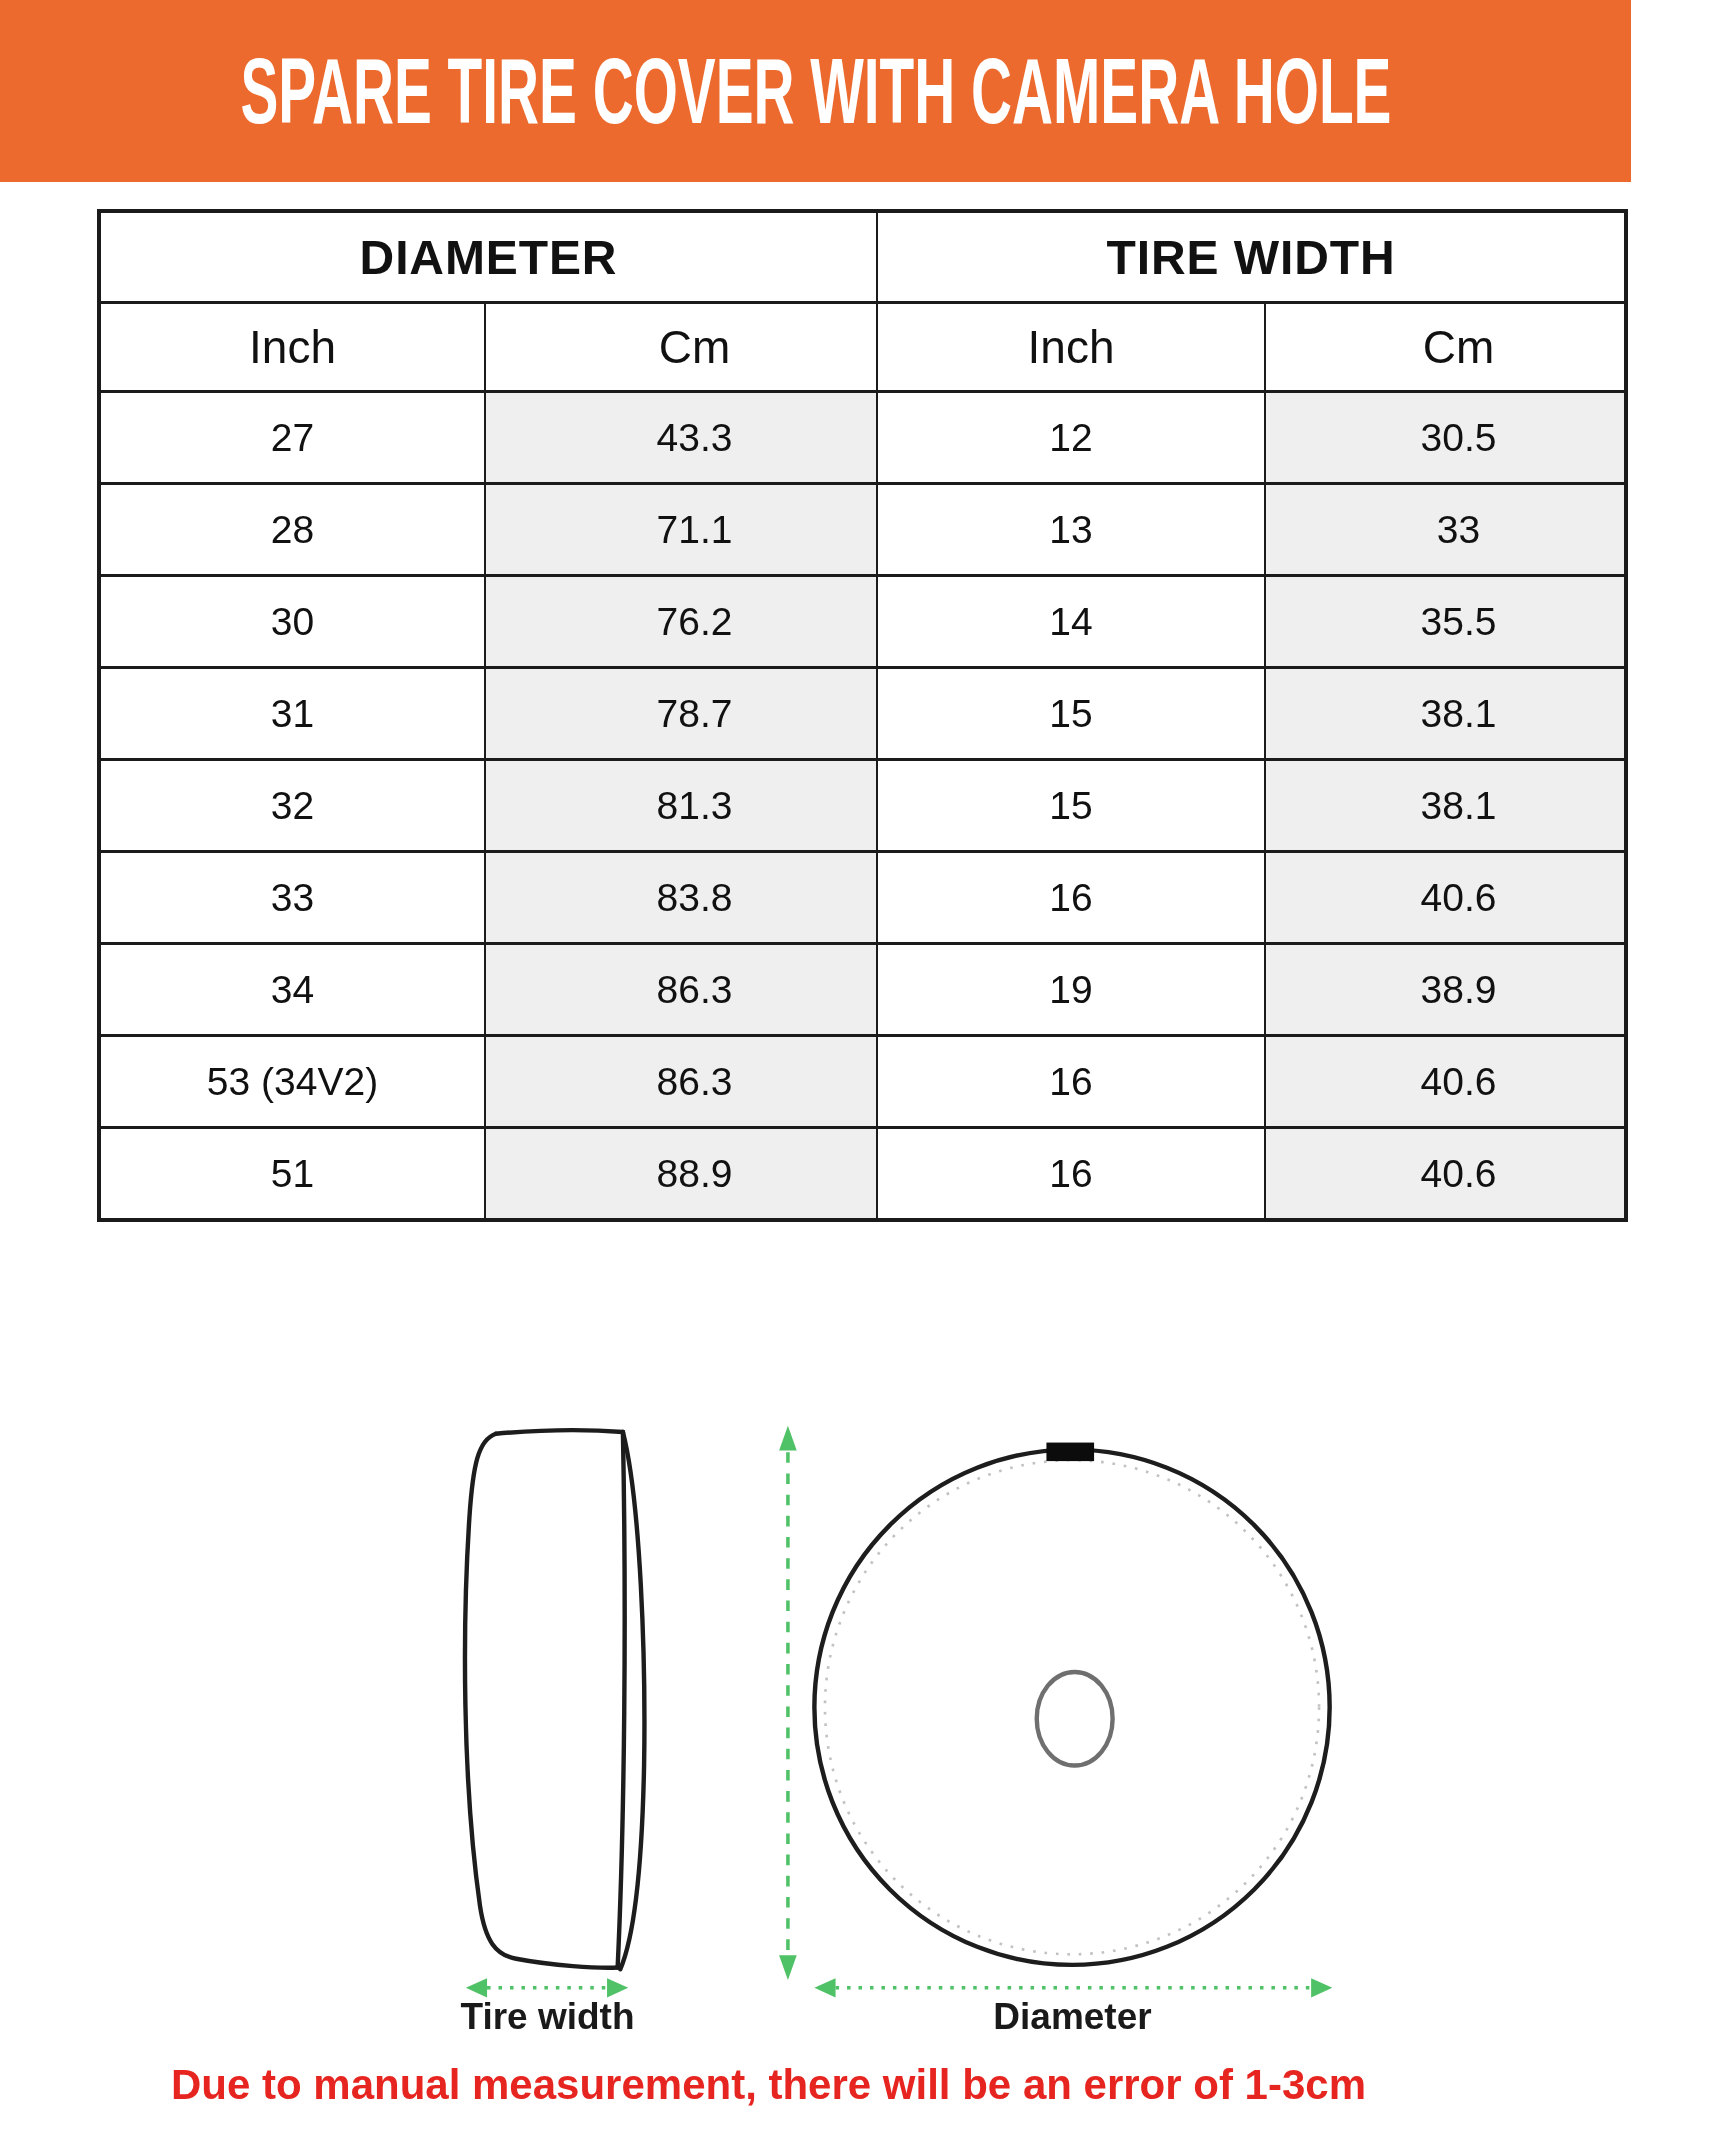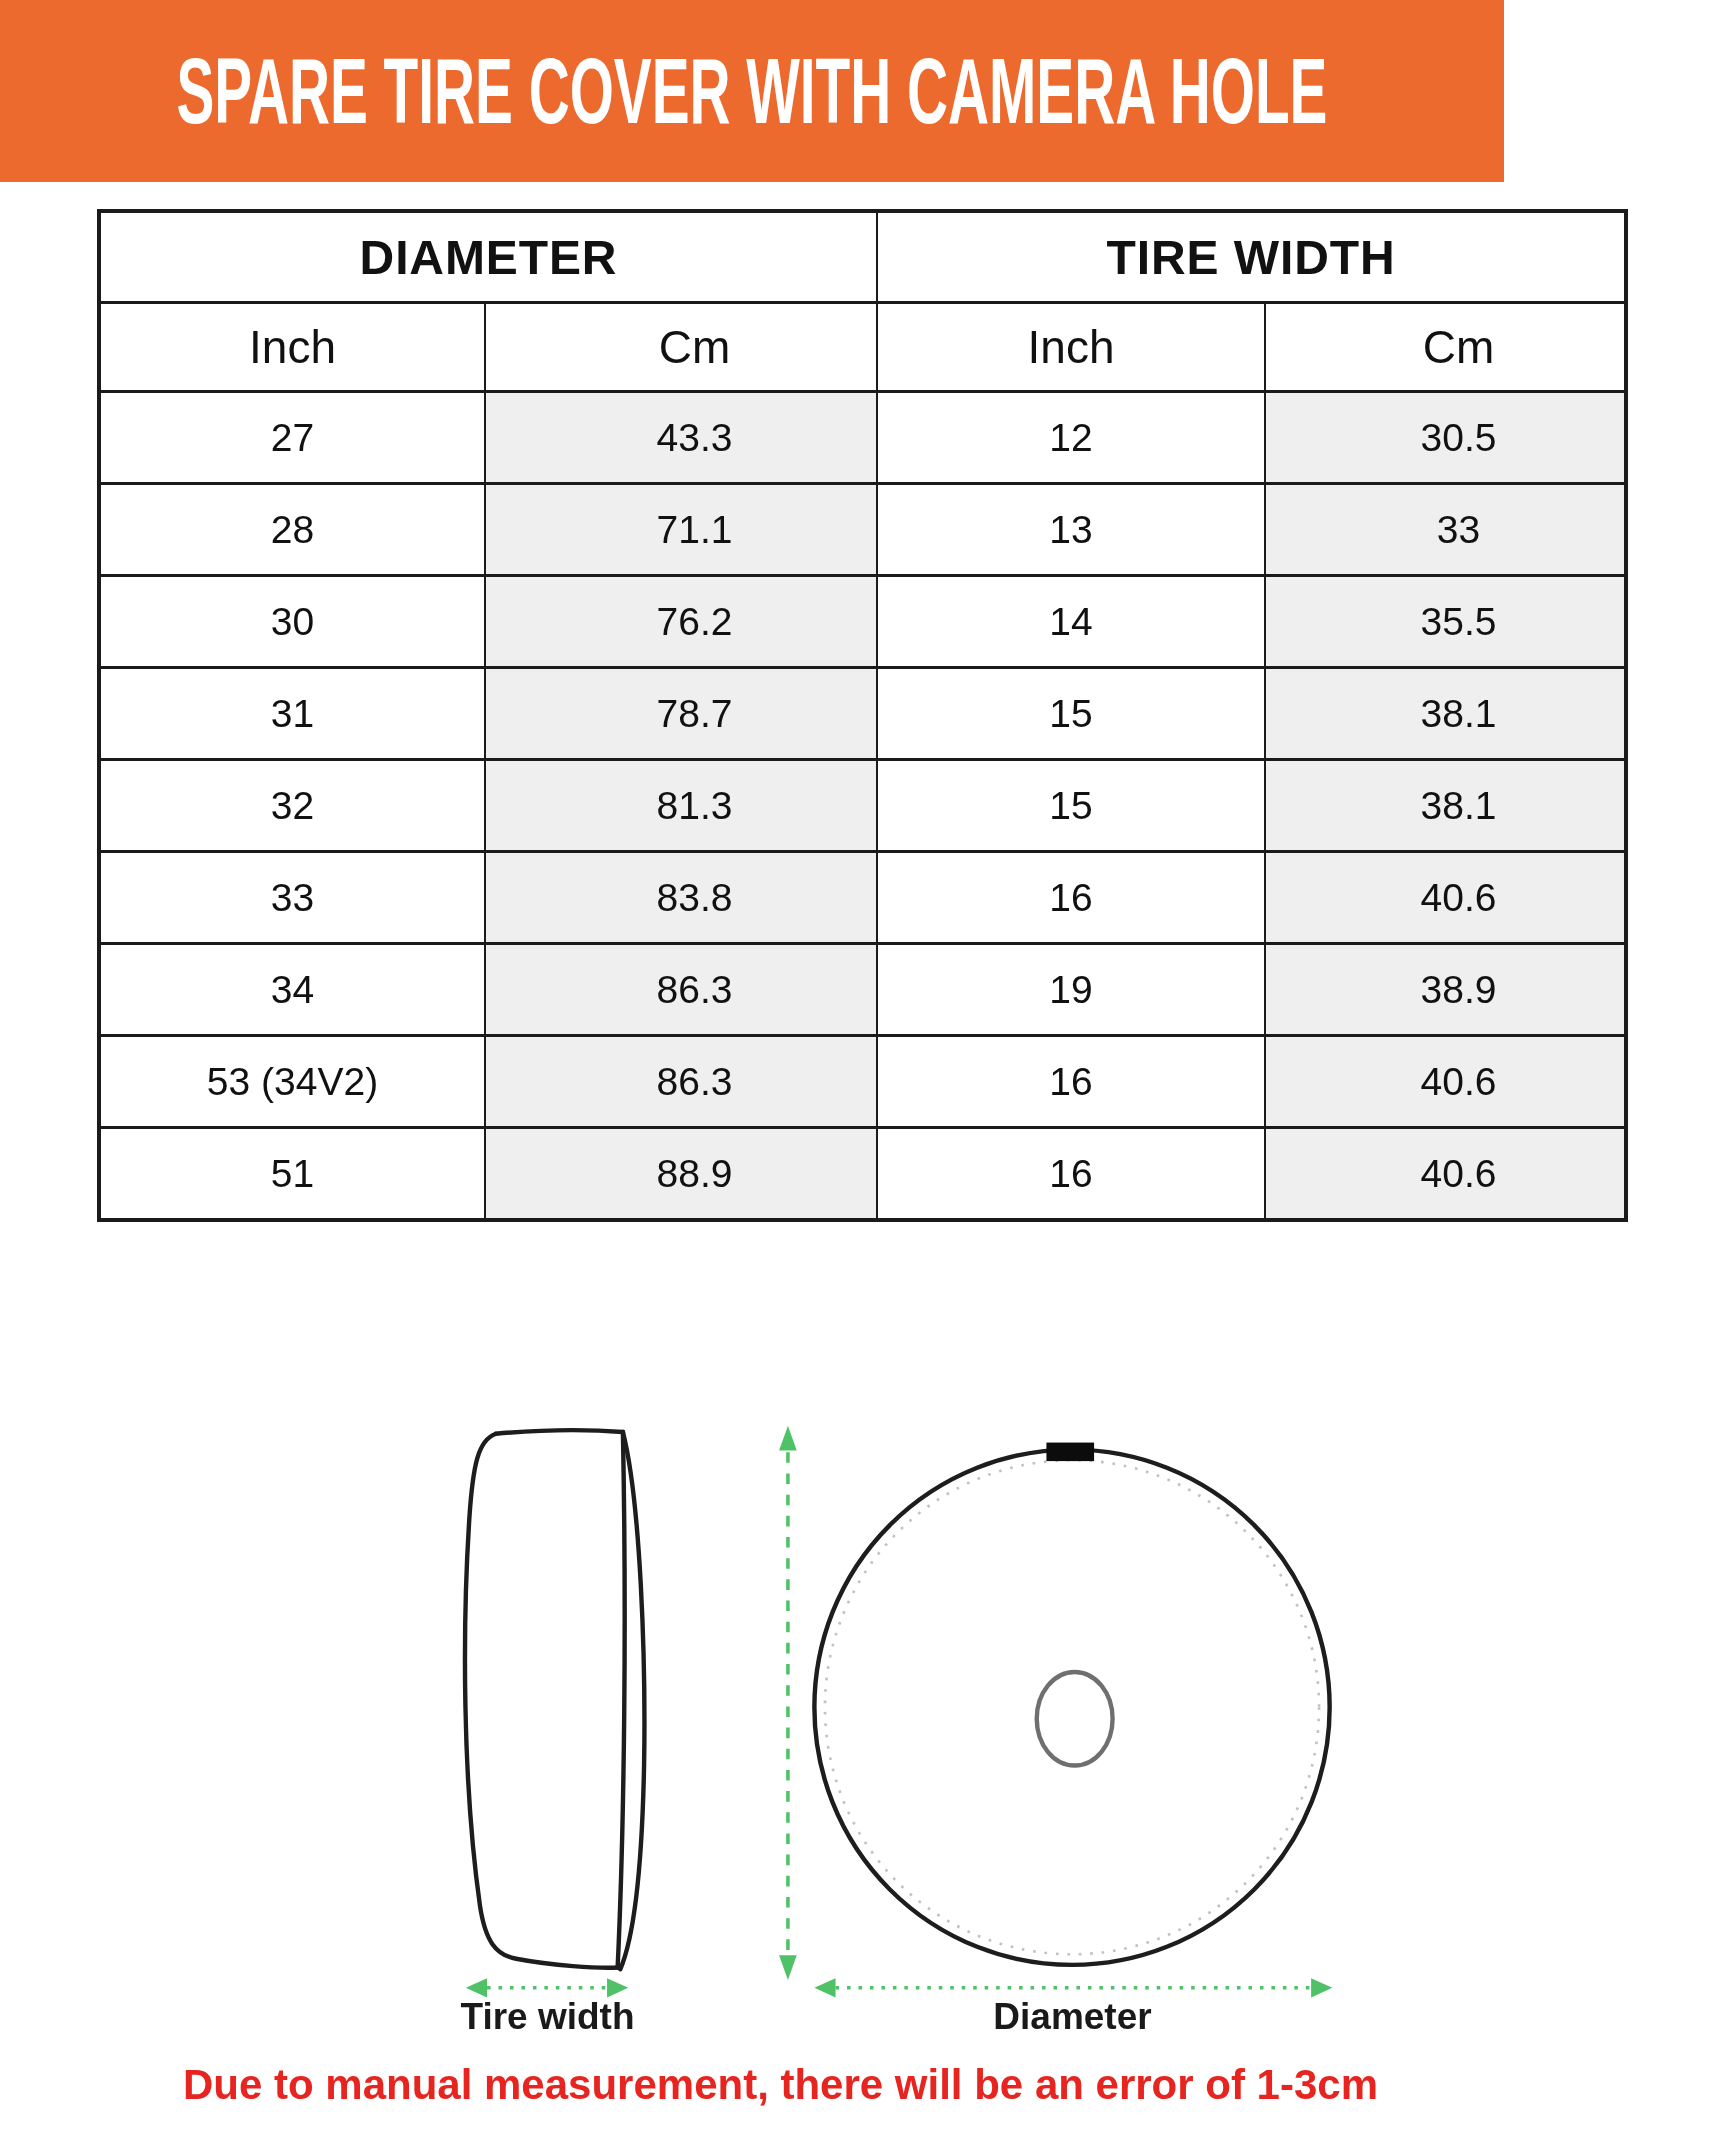--- a/index.html
+++ b/index.html
@@ -7,21 +7,21 @@
     position:relative;
     width:1717px;
     height:2149px;
     background:#ffffff;
     font-family:"Liberation Sans", sans-serif;
     overflow:hidden;
   }
 
   
   .banner{
-    position:absolute;left:0;top:0;width:1504px;height:182px;
+    position:absolute;left:0;top:0;width:1631px;height:182px;
     background:#EC6A2E;
     display:flex;align-items:center;justify-content:center;
   }
   .banner h1{
     margin:0;
     color:#ffffff;
     font-size:86px;
     font-weight:800;
     letter-spacing:0px;
     white-space:nowrap;
@@ -75,21 +75,21 @@
     text-align:center;
     font-size:37px;
     font-weight:700;
     color:#1A1A1A;
   }
   .label-tire-width{left:415px;top:1996px;}
   .label-diameter{left:940px;top:1996px;}
 
   
   .note{
-    position:absolute;left:16px;top:2061px;width:1529px;
+    position:absolute;left:4px;top:2061px;width:1529px;
     text-align:center;
     font-size:42px;
     font-weight:700;
     color:#E72520;
   }
 </style>
 </head>
 <body>
 
 <div class="page">

